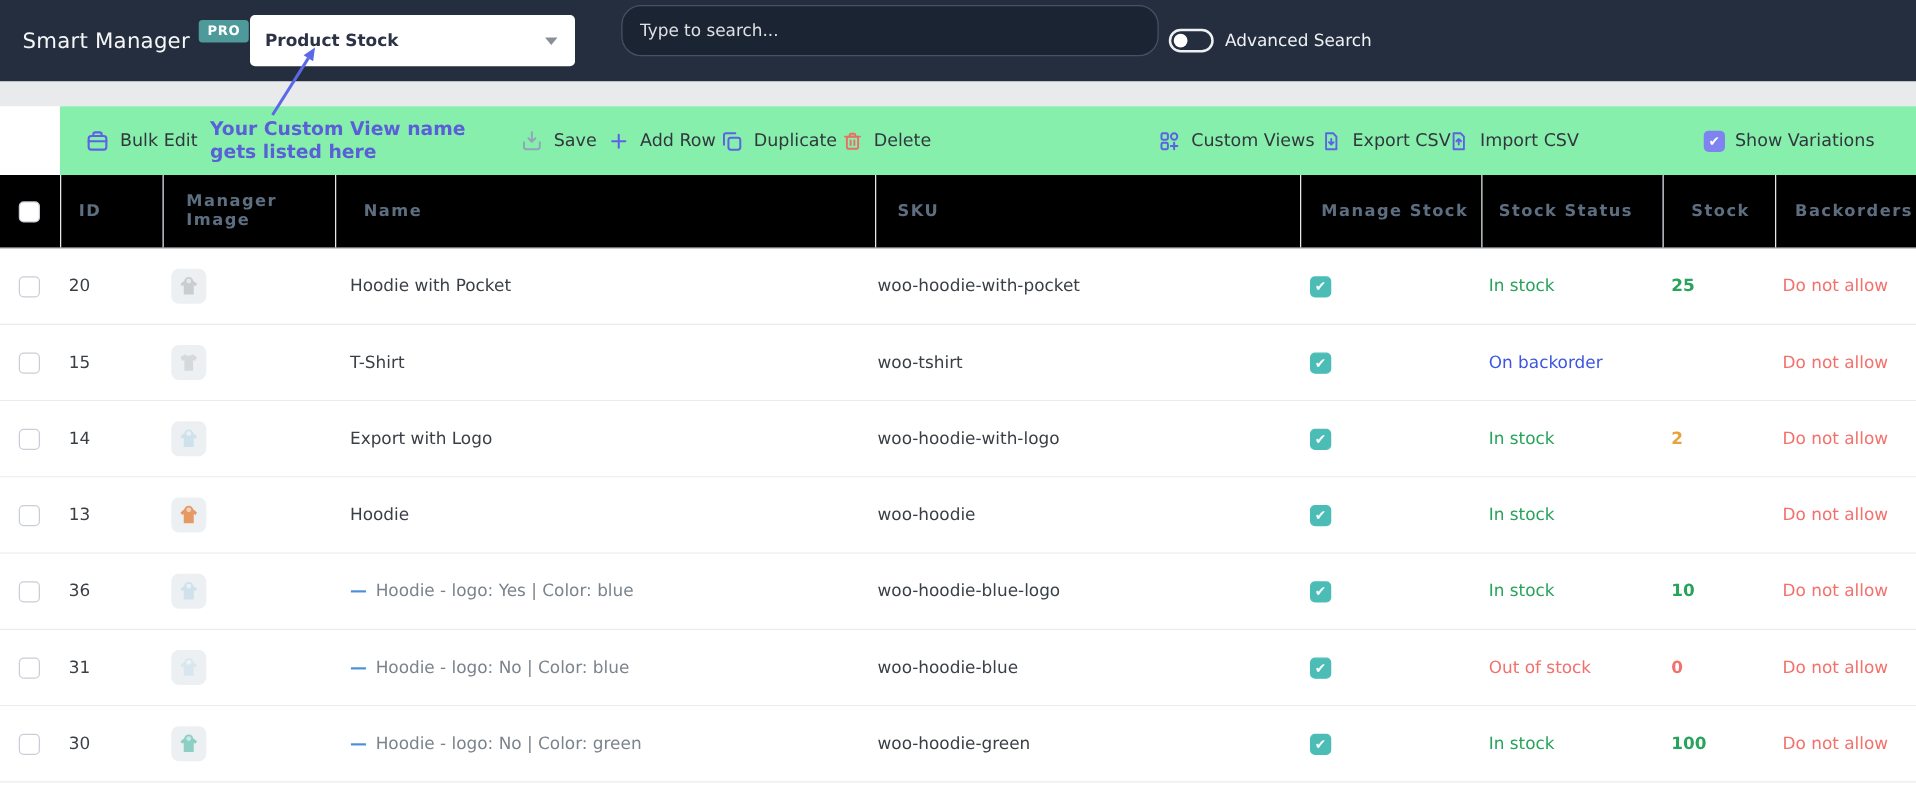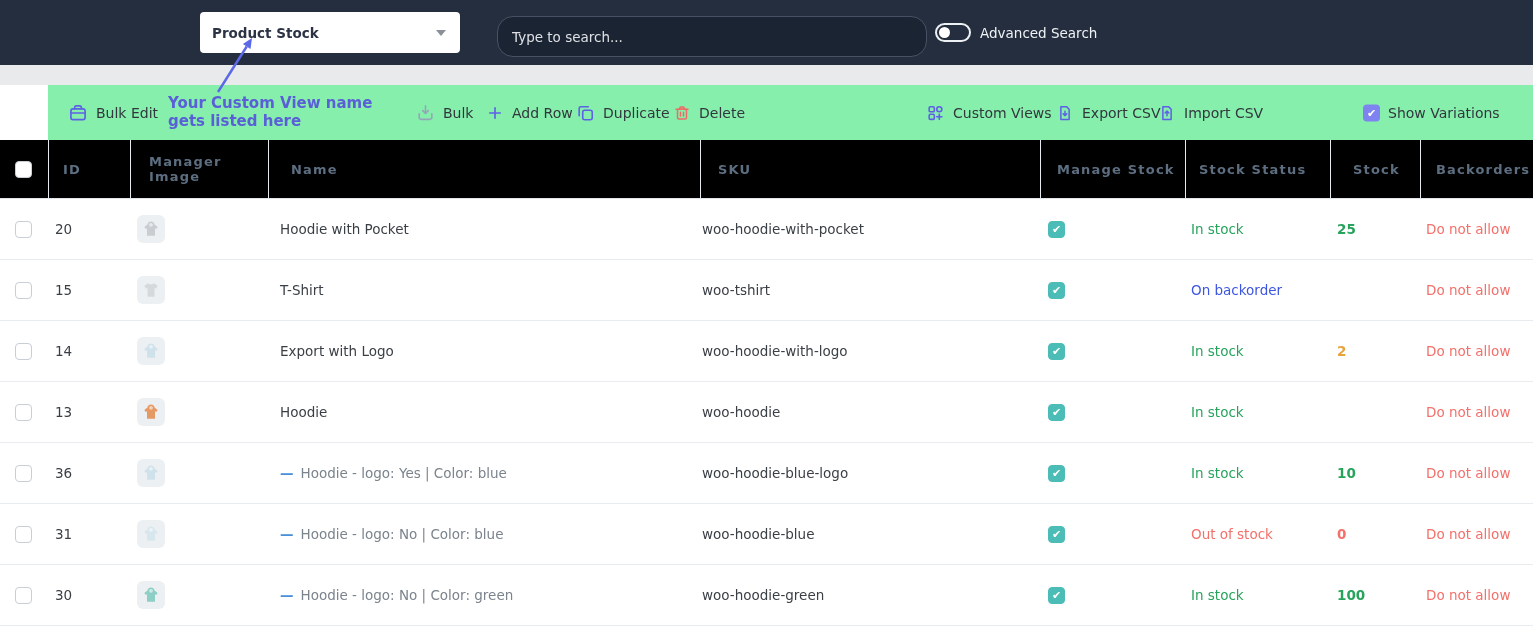--- a/index.html
+++ b/index.html
@@ -11,21 +11,21 @@
   .brand-wrap { position:absolute; left:18px; top:0; height:65px; display:flex; align-items:center; gap:7px; }
   .brand { color:#f4f6f8; font-size:17px; font-weight:500; letter-spacing:.2px; }
   .pro-badge { background:#4e9a9b; color:#fff; font-size:10.5px; font-weight:bold;
     padding:3px 7px; border-radius:3px; letter-spacing:.5px; position:relative; top:-8px; }
   .view-dropdown { position:absolute; left:200px; top:12px; width:260px; height:41px;
     background:#fff; border-radius:4px; display:flex; align-items:center; cursor:pointer; }
   .view-dropdown .vd-label { padding-left:12px; font-size:13.5px; font-weight:bold; color:#2c3344; }
   .vd-caret { position:absolute; right:14px; top:50%; transform:translateY(-50%);
     width:0; height:0; border-left:5px solid transparent; border-right:5px solid transparent;
     border-top:6px solid #8a8f98; }
-  .search-input { position:absolute; left:497px; top:16px; width:430px; height:41px;
+  .search-input { position:absolute; left:497px; top:4px; width:430px; height:41px;
     background:#1b2433; border:1px solid #465264; border-radius:16px; color:#eef1f4;
     font-size:13.5px; padding:0 14px; outline:none; font-family:inherit; }
   .search-input::placeholder { color:#e8ebef; opacity:.95; }
   .adv-wrap { position:absolute; left:935px; top:0; height:65px; display:flex; align-items:center; gap:9px; }
   .toggle { width:36px; height:19px; border:2px solid #eef1f4; border-radius:10px; position:relative; cursor:pointer; }
   .toggle .knob { position:absolute; left:2px; top:1.5px; width:11px; height:11px; background:#fff; border-radius:50%; }
   .adv-label { color:#f0f2f5; font-size:13.5px; }
 
   
   .strip { width:100%; height:20px; background:#e9eaec; }
@@ -88,20 +88,24 @@
     display:flex; align-items:center; justify-content:center; }
   .thumb { width:28px; height:28px; background:#edf0f3; border-radius:6px;
     display:flex; align-items:center; justify-content:center; cursor:pointer; }
   .vdash { color:#4a90d9; font-weight:bold; margin-right:7px; }
   .vname { color:#7b838c; }
 </style>
 </head>
 <body>
 
 <div class="topbar">
+  <div class="brand-wrap">
+    <span class="brand">Smart Manager</span>
+    <span class="pro-badge">PRO</span>
+  </div>
   <div class="view-dropdown">
     <span class="vd-label">Product Stock</span>
     <span class="vd-caret"></span>
   </div>
   <input class="search-input" type="text" placeholder="Type to search..." style="">
   <div class="adv-wrap">
     <div class="toggle">
       <div class="knob"></div>
     </div>
     <span class="adv-label">Advanced Search</span>
@@ -133,21 +137,21 @@
   </div>
 
   <div class="tb-item" style="left:368px">
     <span>
       <svg width="19" height="19" viewBox="0 0 24 24" fill="none" stroke="#93a5b8" stroke-width="2" stroke-linecap="round" stroke-linejoin="round">
         <path d="M12 3 v9"></path>
           <path d="M8.5 9 L12 12.5 L15.5 9"></path>
         <path d="M4 13 v4.5 Q4 20 6.5 20 h11 Q20 20 20 17.5 V13"></path>
       </svg>
     </span>
-    <span>Bulk</span>
+    <span>Save</span>
   </div>
 
   <div class="tb-item" style="left:438px">
     <span>
       <svg width="18" height="18" viewBox="0 0 24 24" fill="none" stroke="#5d61e6" stroke-width="2.2" stroke-linecap="round">
         <path d="M12 5 v14 M5 12 h14"></path>
       </svg>
     </span>
     <span>Add Row</span>
   </div>

